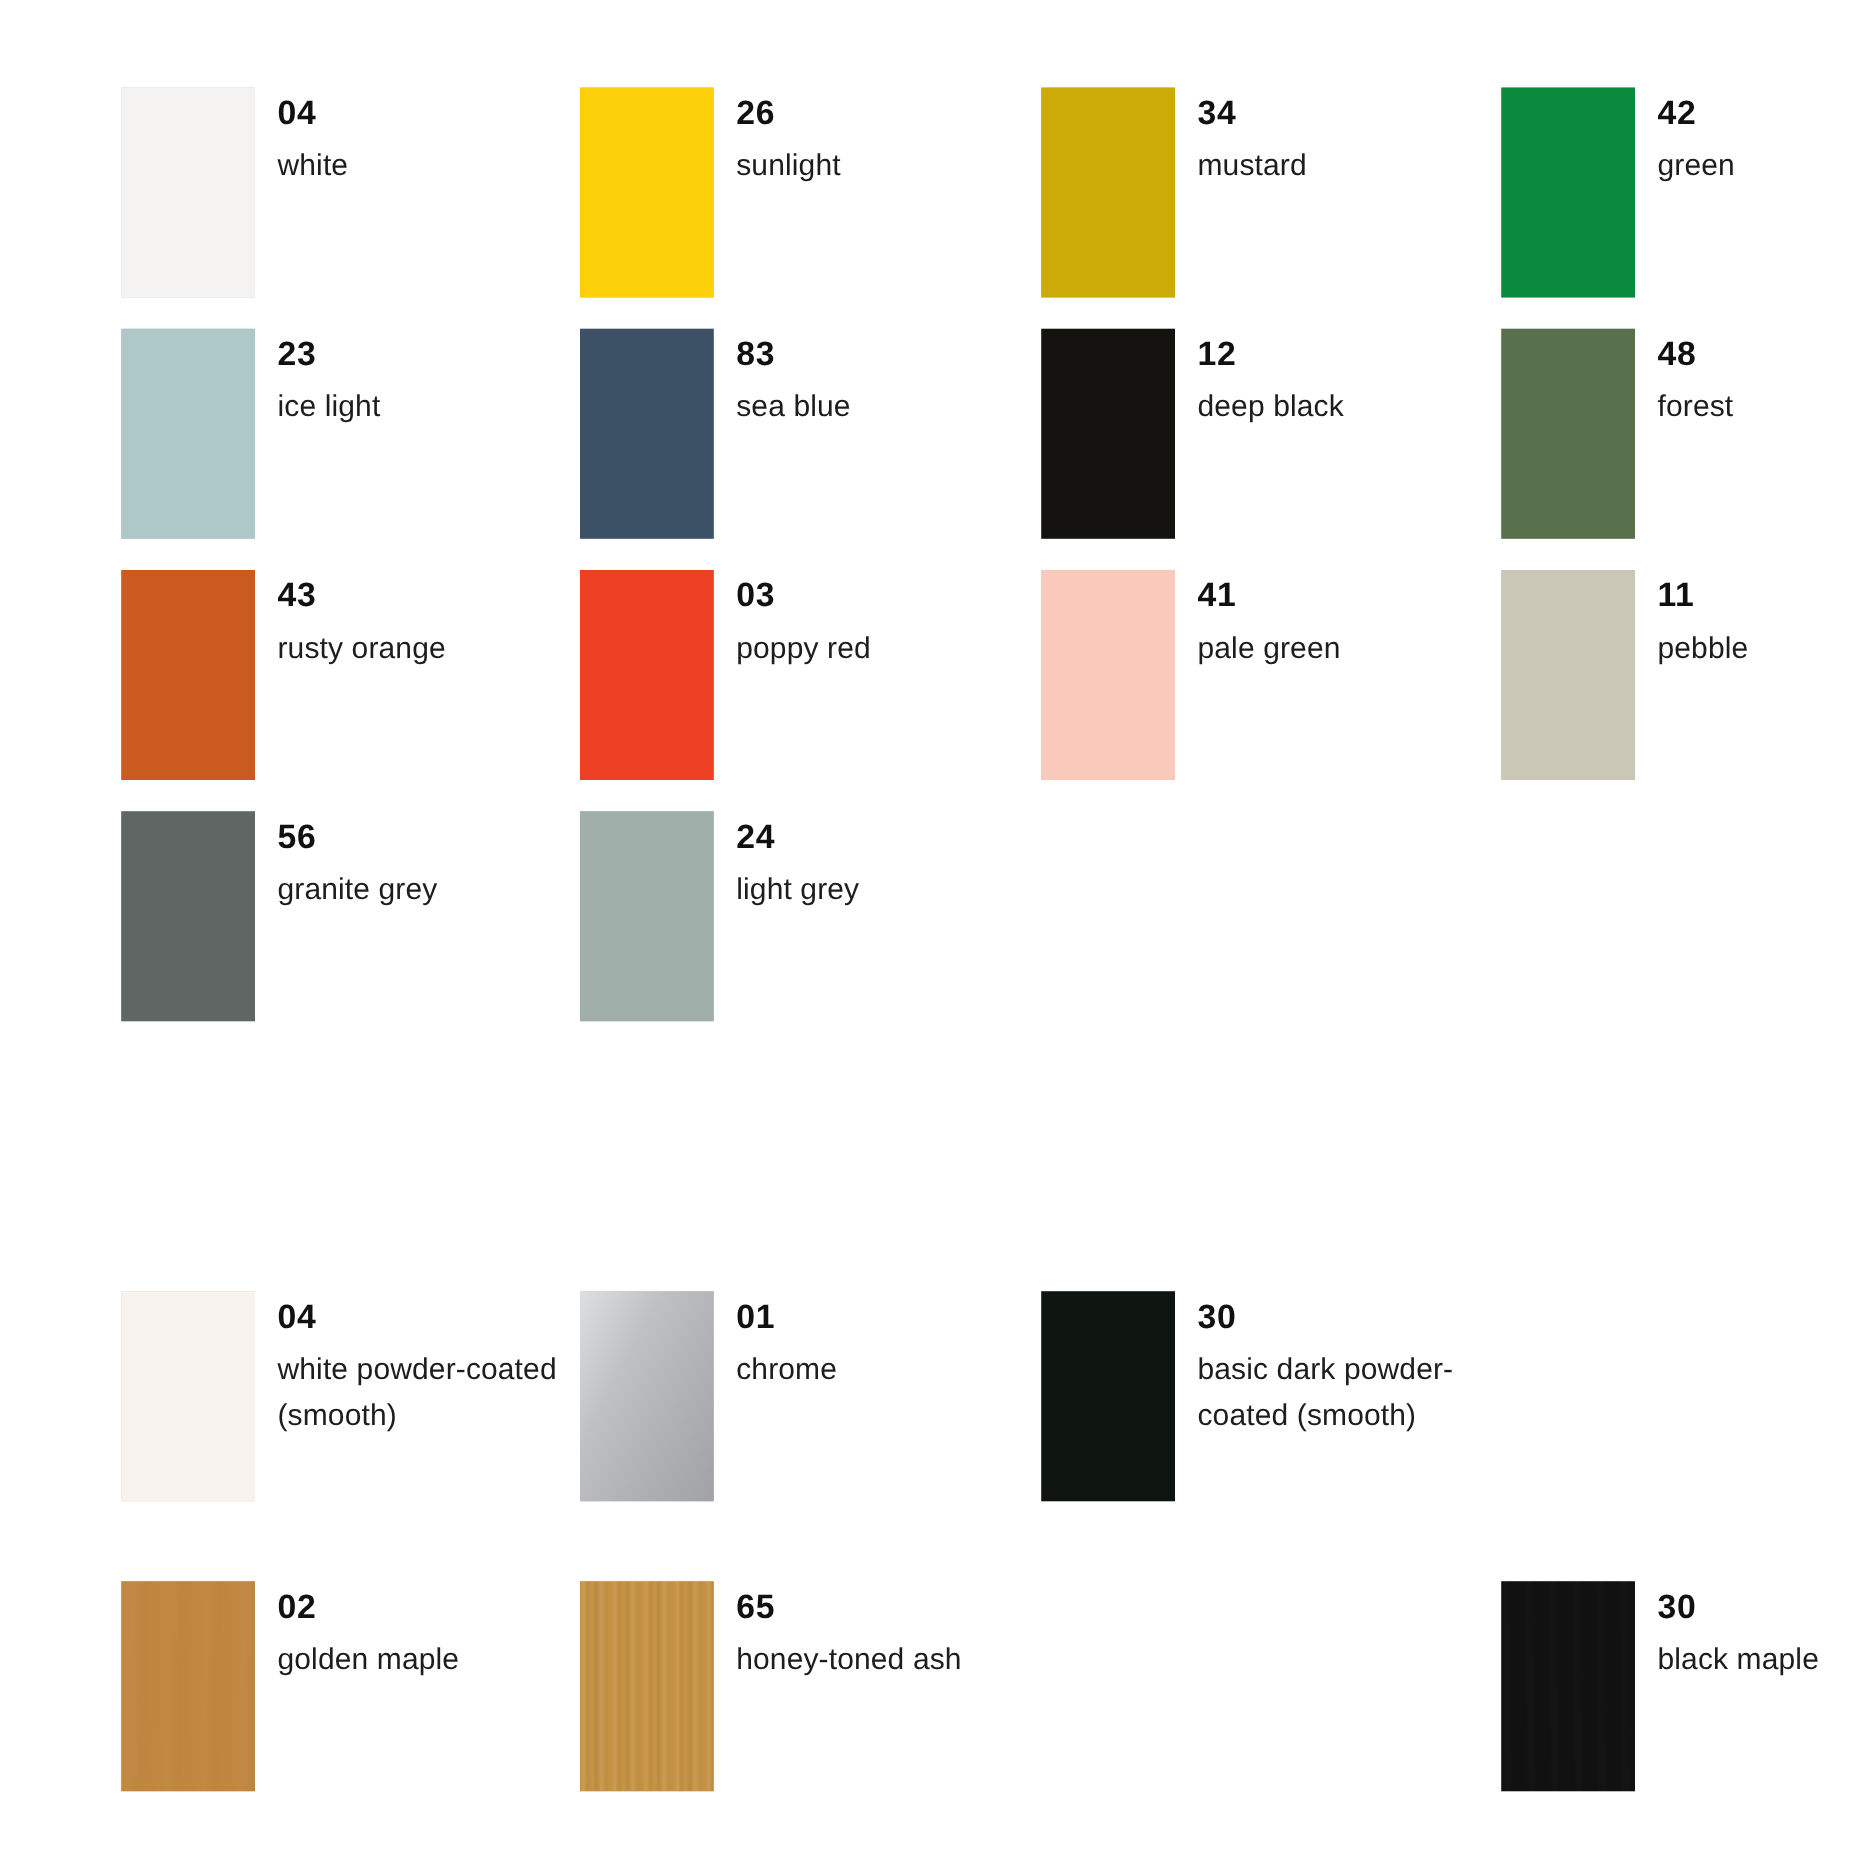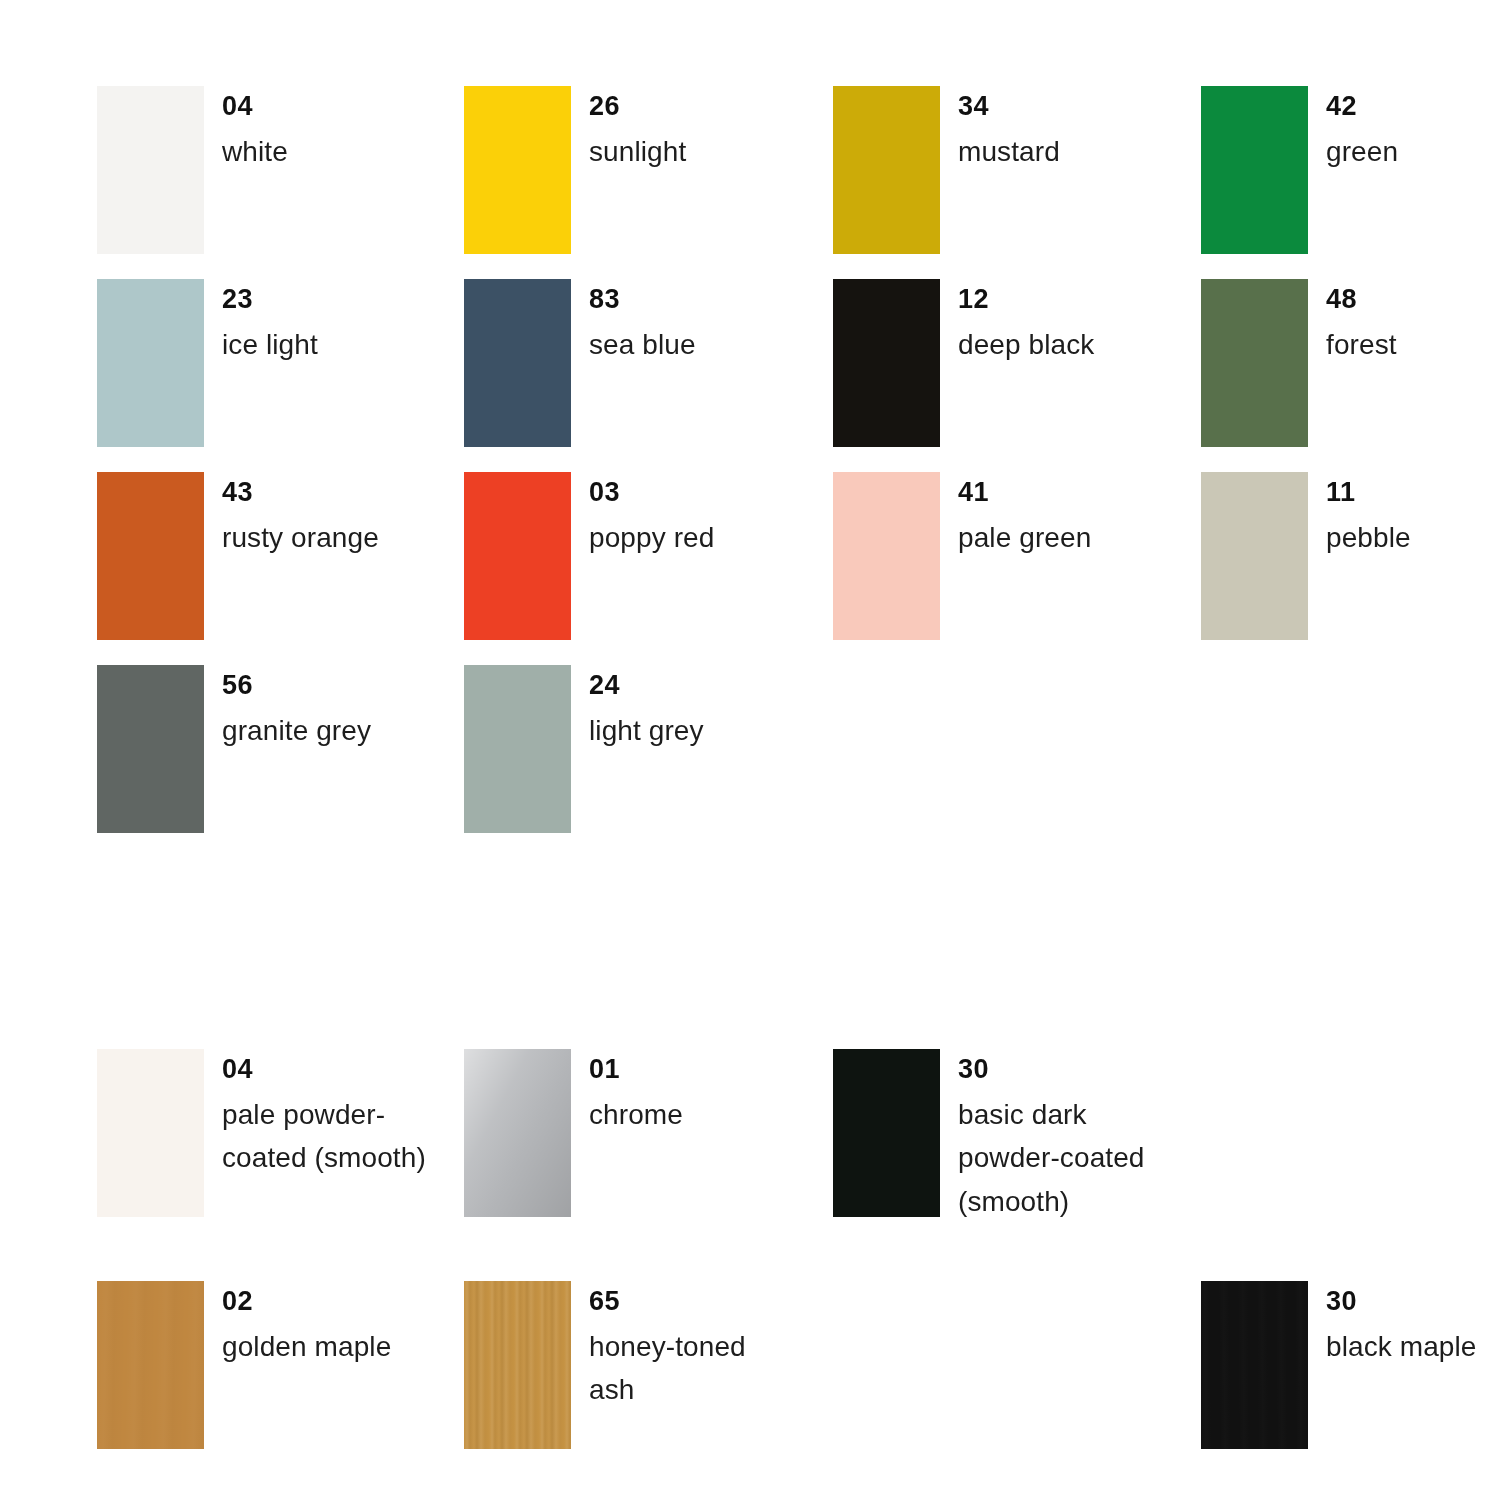--- a/index.html
+++ b/index.html
@@ -31,21 +31,21 @@
   #section-materials { top: 1033px; }
 
   .swatch-row {
     position: relative;
     width: 1500px;
     height: 193px;
   }
 
   .swatch-cell {
     position: absolute;
-    top: 16px;
+    top: 0;
     width: 330px;
     height: 193px;
     padding-left: 24px;
   }
 
   .swatch-cell.col-0 { left: 97px; }
   .swatch-cell.col-1 { left: 464px; }
   .swatch-cell.col-2 { left: 833px; }
   .swatch-cell.col-3 { left: 1201px; }
 
@@ -127,21 +127,21 @@
     font-weight: 700;
     line-height: 1;
     color: #111111;
     letter-spacing: 0.5px;
     margin: 0;
     padding-top: 7px;
     white-space: nowrap;
   }
 
   .label {
-    font-size: 28px;
+    font-size: 24px;
     font-weight: 300;
     line-height: 1.55;
     color: #1d1d1d;
     margin: 0;
     padding-top: 10px;
     letter-spacing: 0.1px;
   }
 
   .label.wide { width: 230px; }
 </style>
@@ -294,21 +294,21 @@
 
   <div class="section" id="section-materials">
 
     <div class="swatch-row">
       <div class="swatch-cell col-0">
         <div class="chip">
           <div class="chip-inner" style="background: rgb(248, 243, 238);"></div>
         </div>
         <div class="meta">
           <p class="code">04</p>
-          <p class="label wide">pale powder-coated (smooth)</p>
+          <p class="label wide">white powder-coated (smooth)</p>
         </div>
       </div>
       <div class="swatch-cell col-1">
         <div class="chip">
           <div class="chip-inner" style="background: rgb(182, 184, 187);"></div>
           <div class="chip-sheen"></div>
         </div>
         <div class="meta">
           <p class="code">01</p>
           <p class="label wide">chrome</p>

